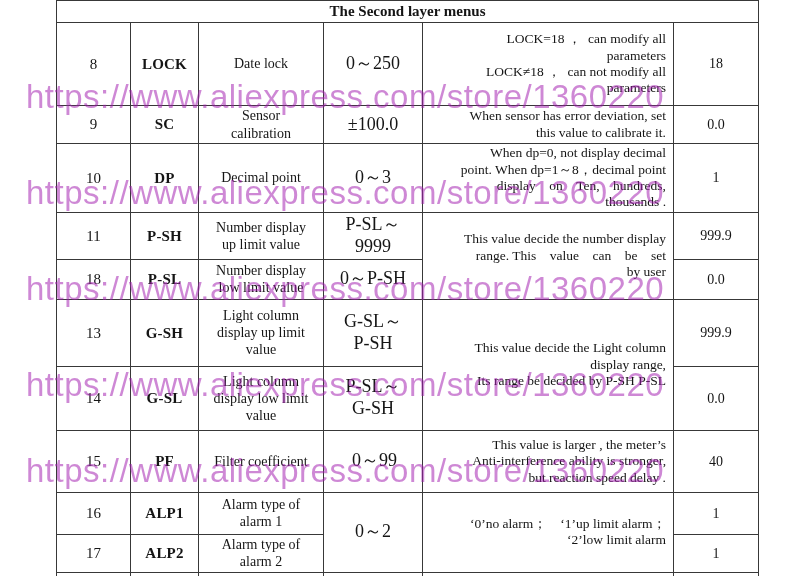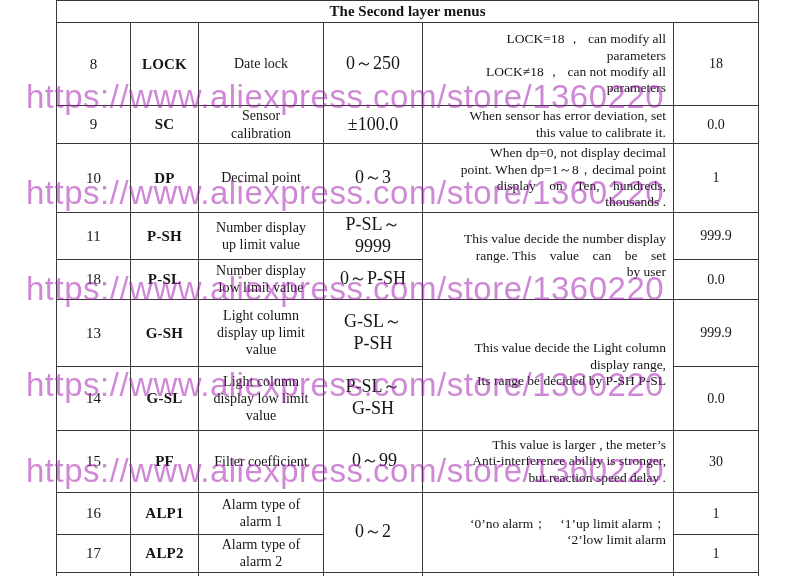--- a/index.html
+++ b/index.html
@@ -162,21 +162,21 @@
     </tr>
 
     <tr style="height:62px">
       <td class="no">15</td>
       <td class="code">PF</td>
       <td class="name">Filter coefficient</td>
       <td class="range right">0～99</td>
       <td class="desc">This value is larger , the meter’s
 Anti-interference ability is stronger,
 but reaction speed delay .</td>
-      <td class="val">30</td>
+      <td class="val">40</td>
     </tr>
 
     <tr style="height:42px">
       <td class="no">16</td>
       <td class="code">ALP1</td>
       <td class="name">Alarm type of
 alarm 1</td>
       <td class="range" rowspan="2">0～2</td>
       <td class="desc" rowspan="2">‘0’no alarm； ‘1’up limit alarm；
 ‘2’low limit alarm</td>

